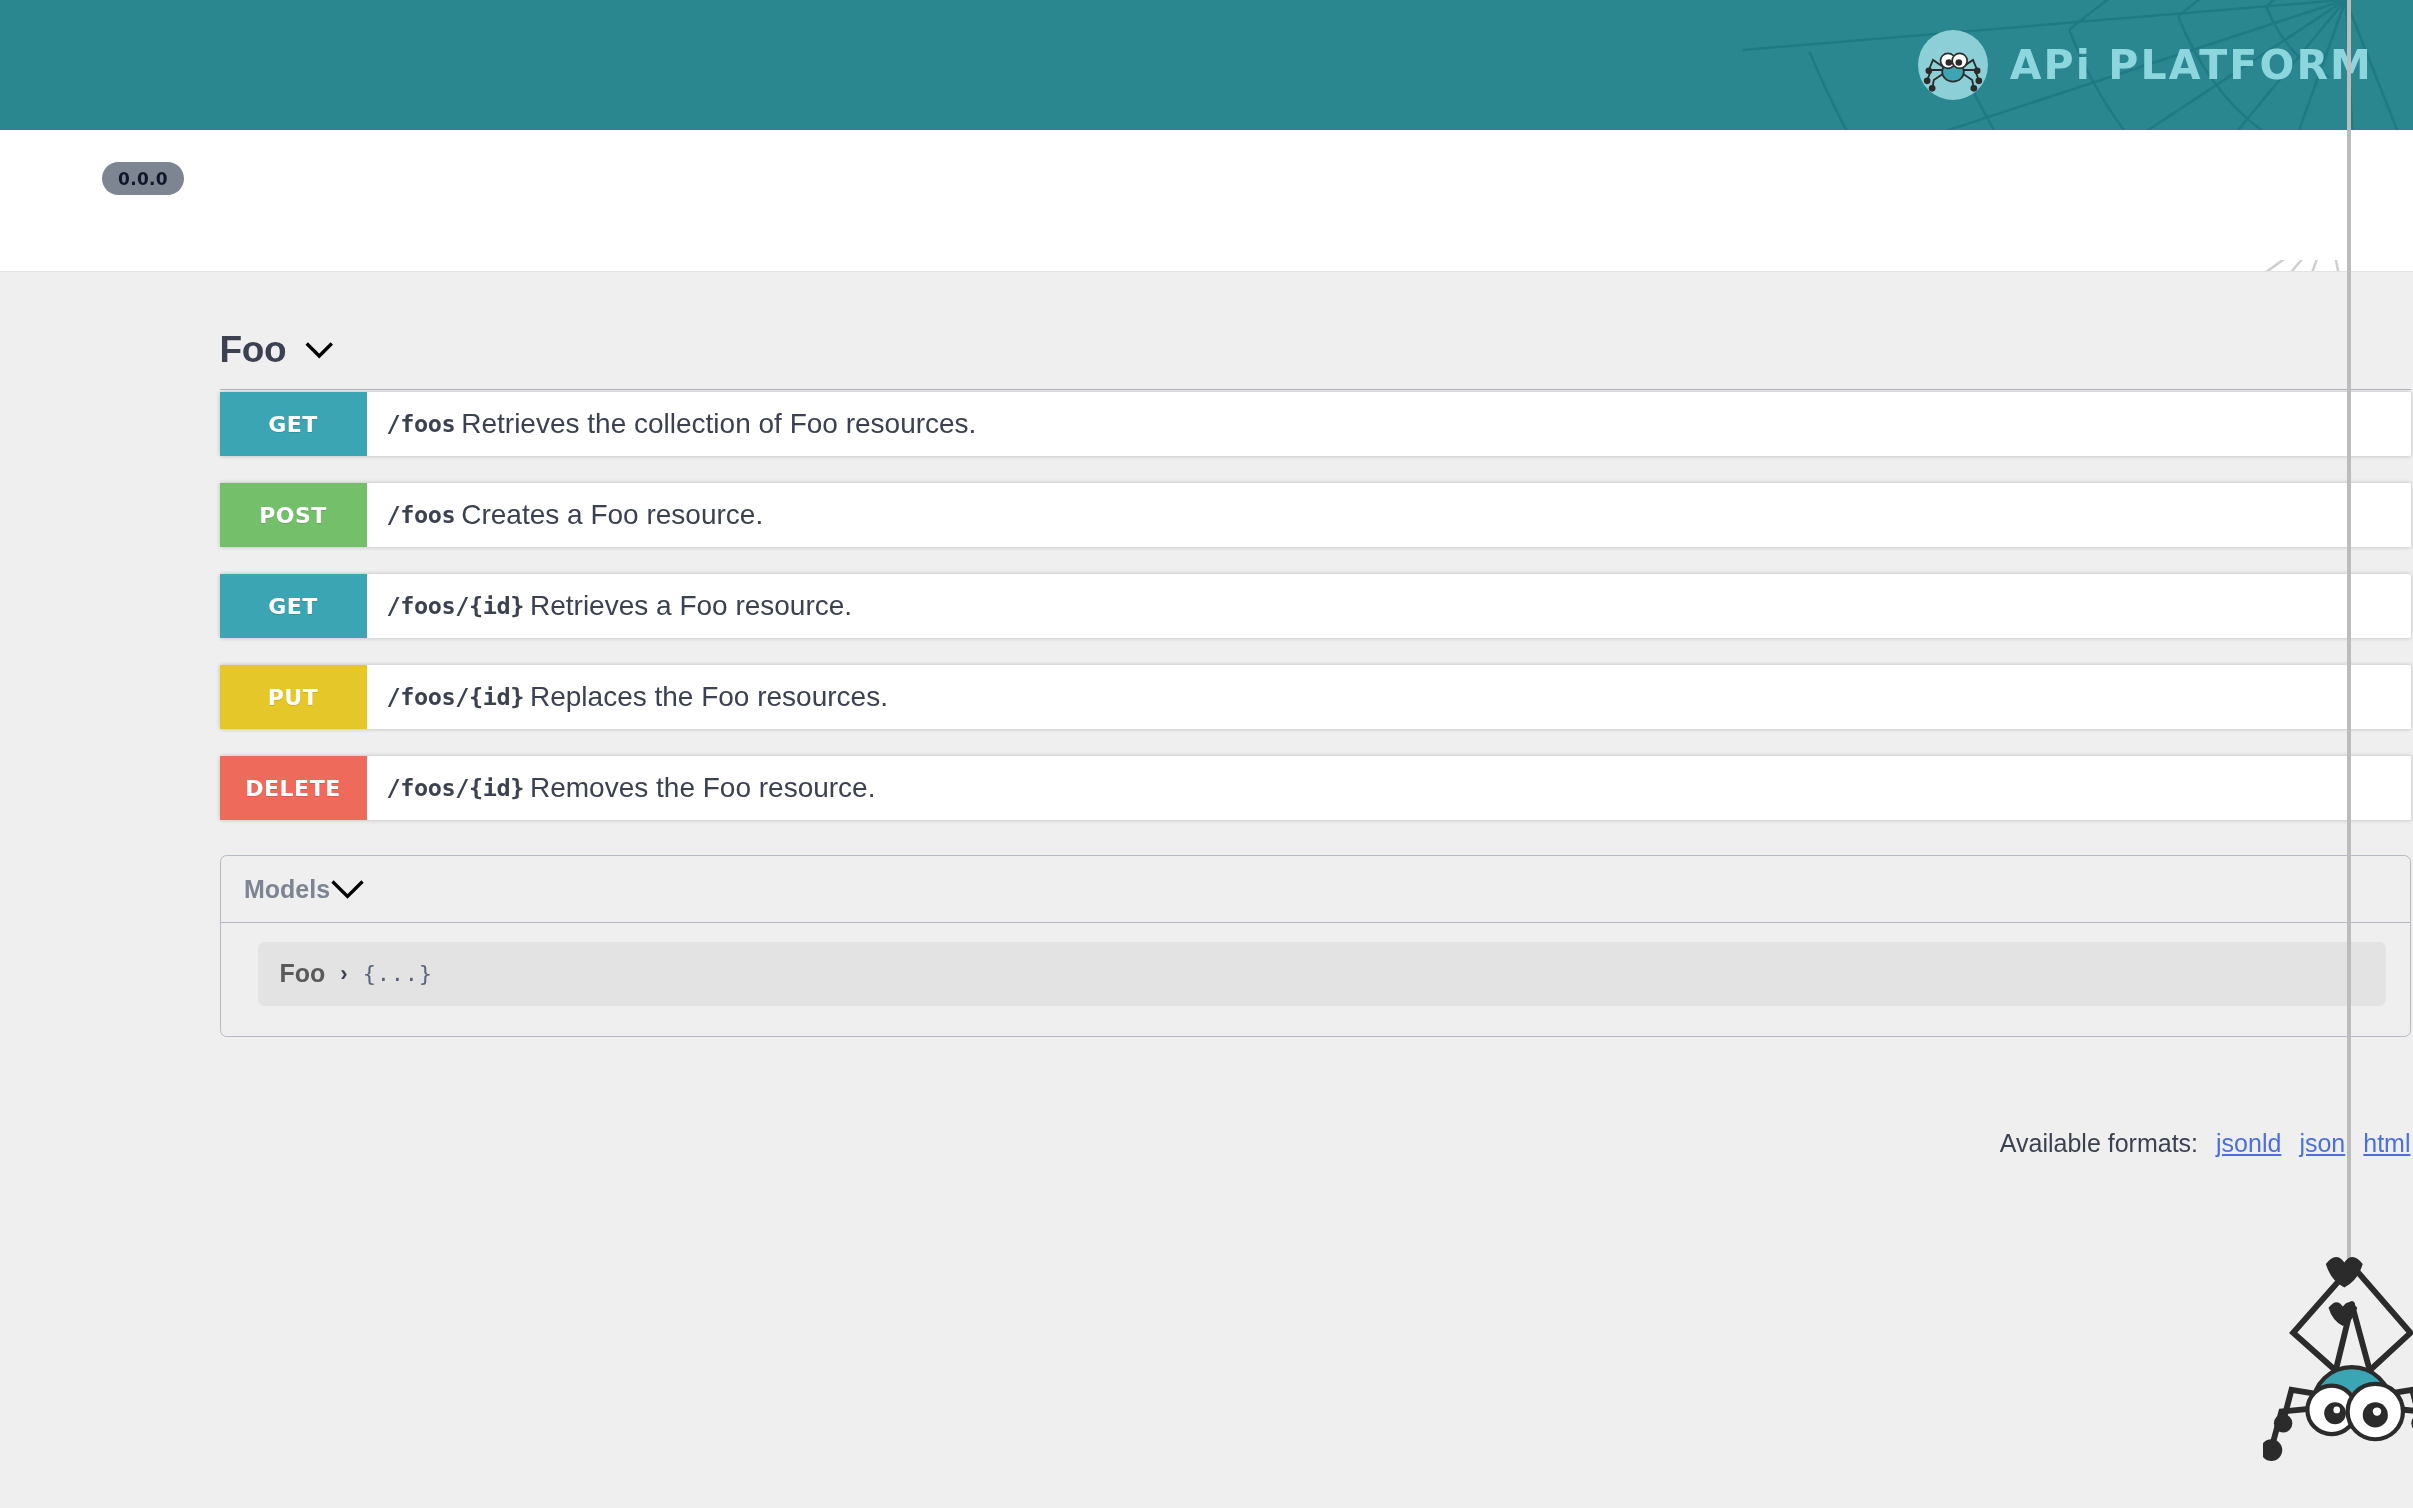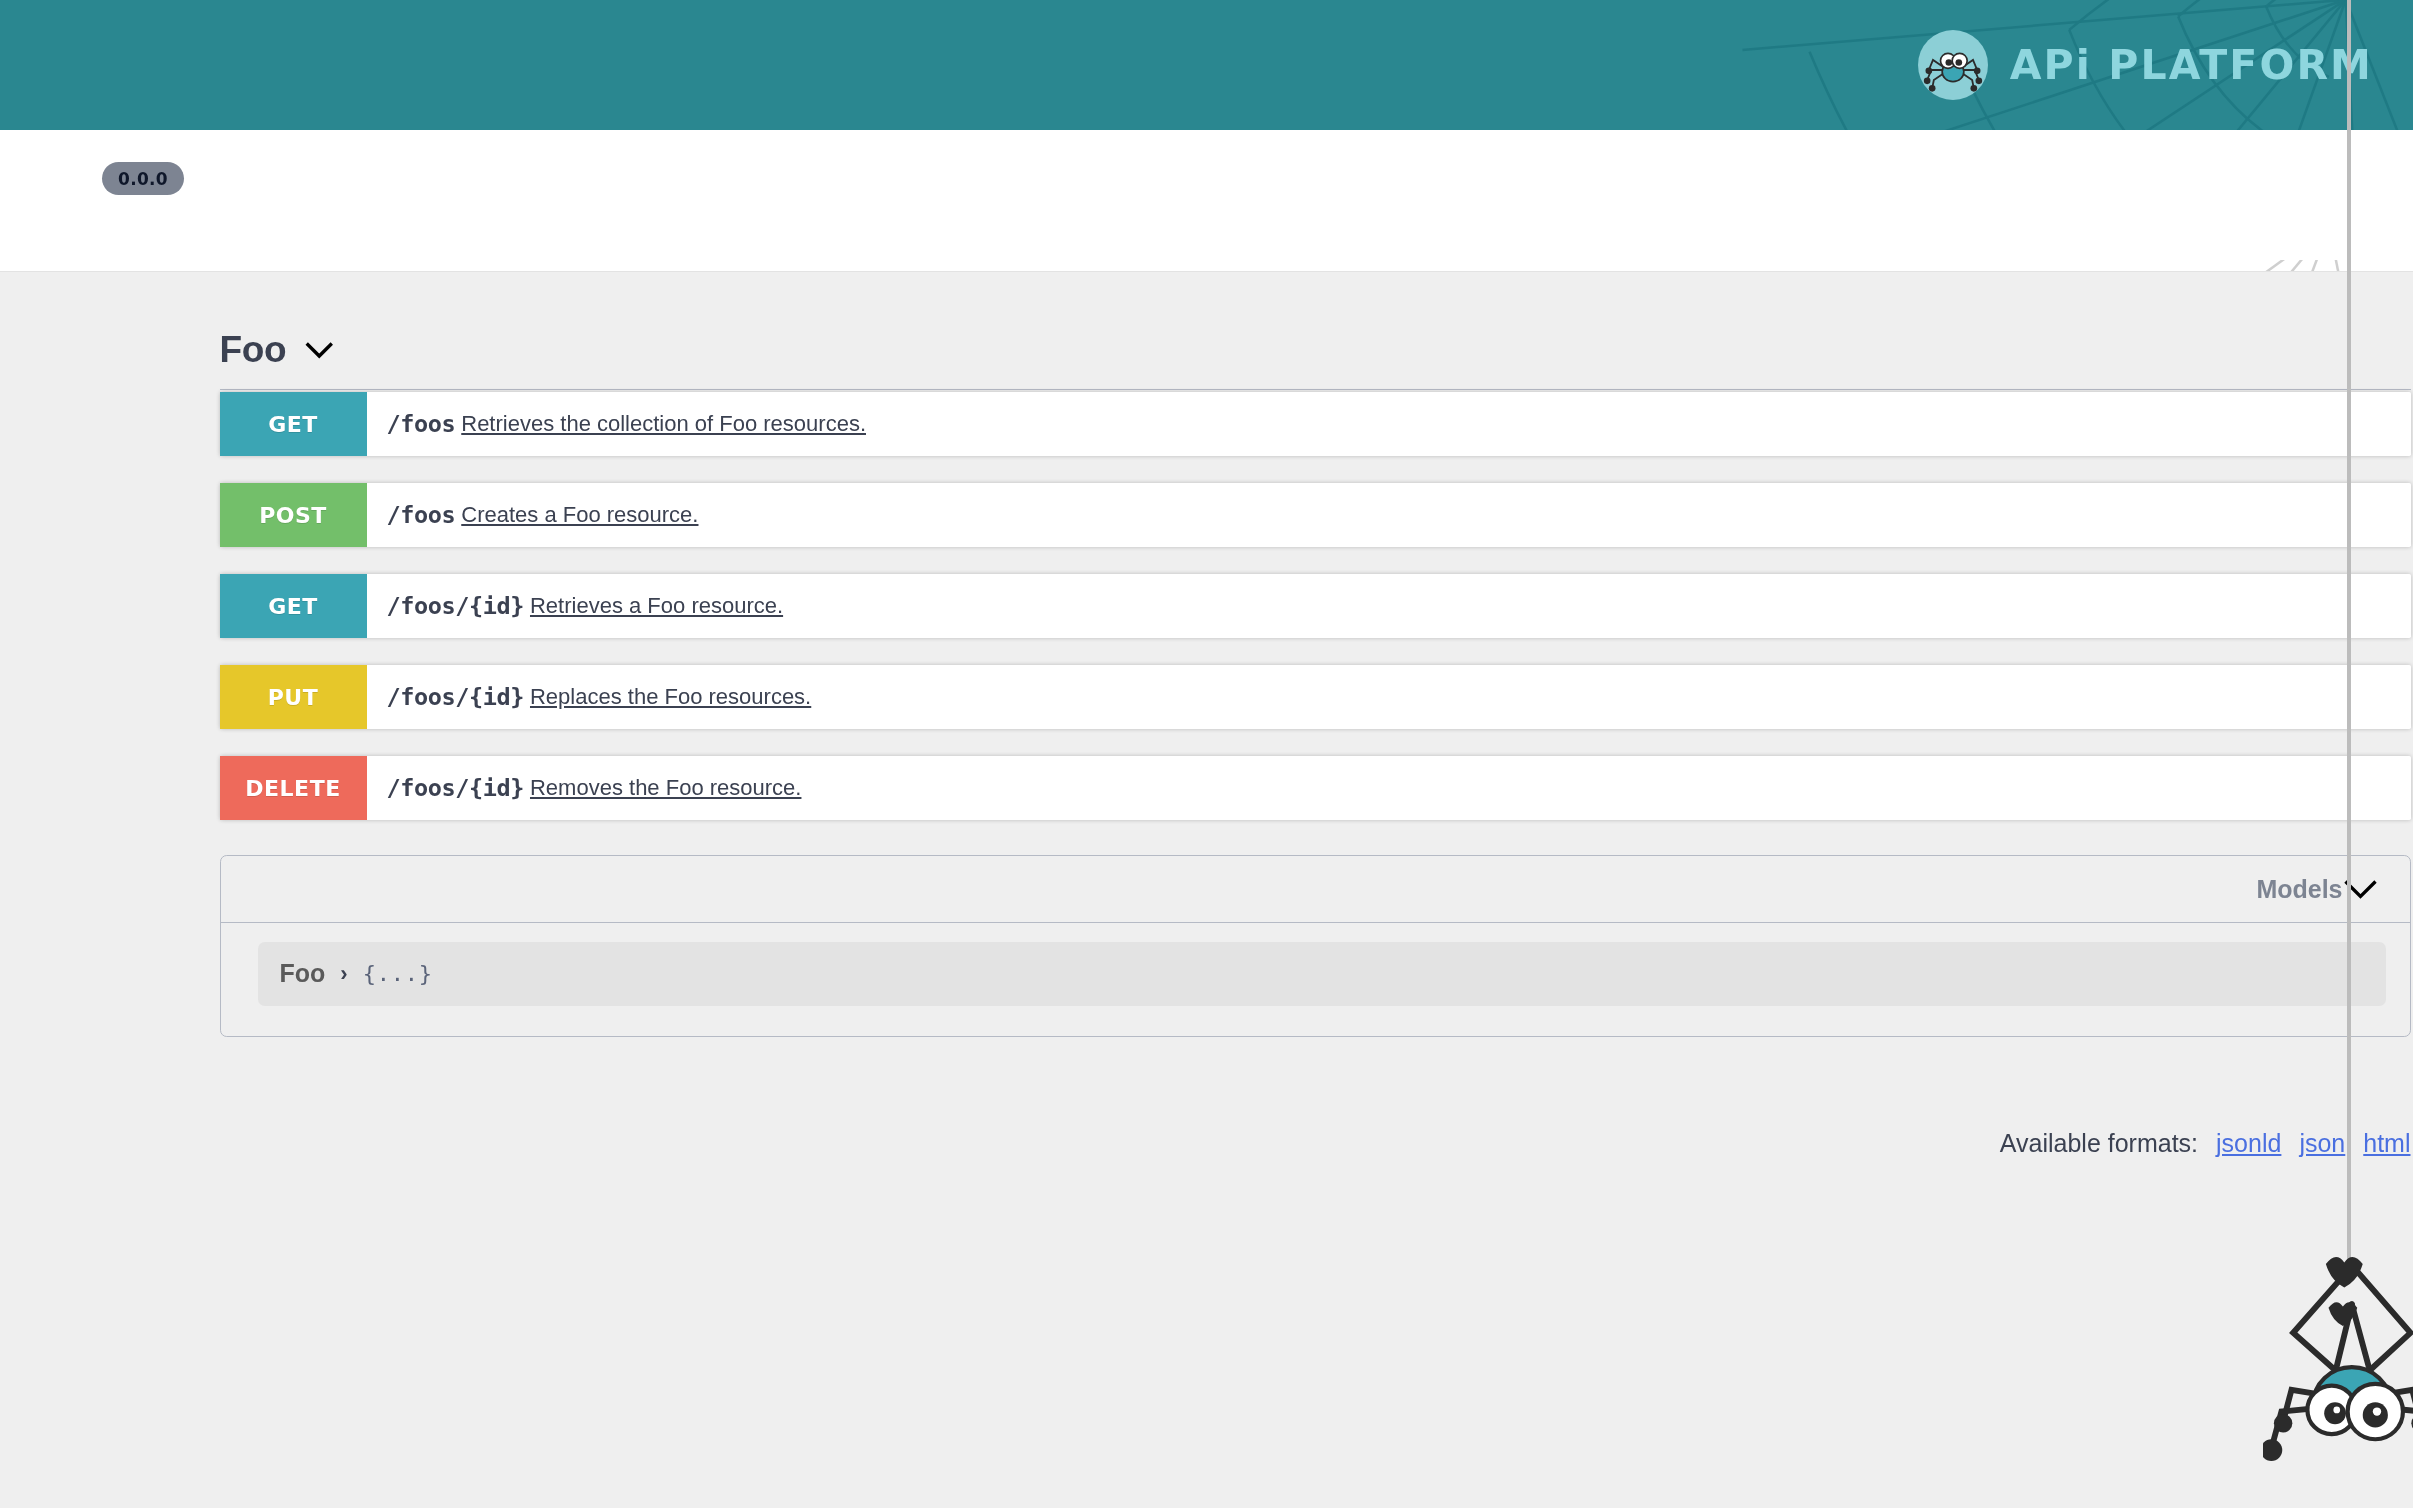--- a/index.html
+++ b/index.html
@@ -181,39 +181,38 @@
     padding-left: 20px;
   }
   .op-path {
     font-family: "DejaVu Sans Mono", monospace;
     font-size: 23.5px;
     font-weight: 700;
     color: #3b4151;
     letter-spacing: -0.4px;
   }
   .op-desc {
-    font-size: 22px;
+    font-size: 28px;
     color: #3b4151;
     font-family: "Liberation Sans", sans-serif;
-    text-decoration: underline;
   }
 
   
   .models-panel {
     margin-top: 35px;
     width: 2191px;
     border: 1.7px solid #b5bac5;
     border-radius: 6.7px;
     background: #efefef;
   }
   .models-head {
     height: 67px;
     display: flex;
     align-items: center;
-    justify-content: flex-end;
+    justify-content: flex-start;
     padding: 0 32px 0 23.5px;
     border-bottom: 1.7px solid #b5bac5;
     cursor: pointer;
   }
   .models-title {
     font-size: 25px;
     font-weight: 700;
     color: #7d8492;
   }
   .models-body { padding: 18.4px 23.5px 30px 37px; }

